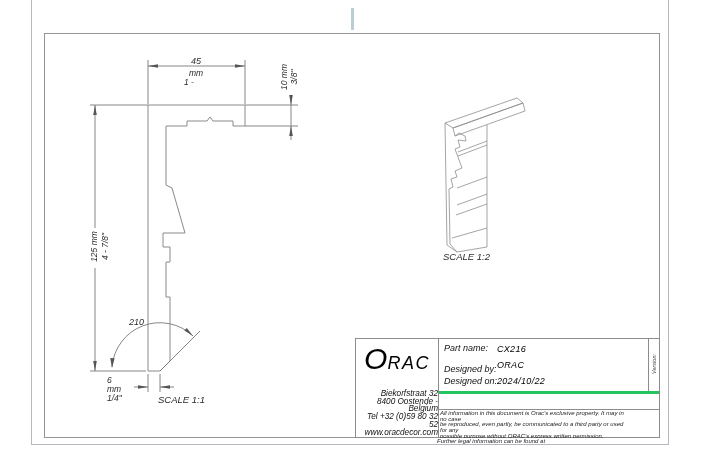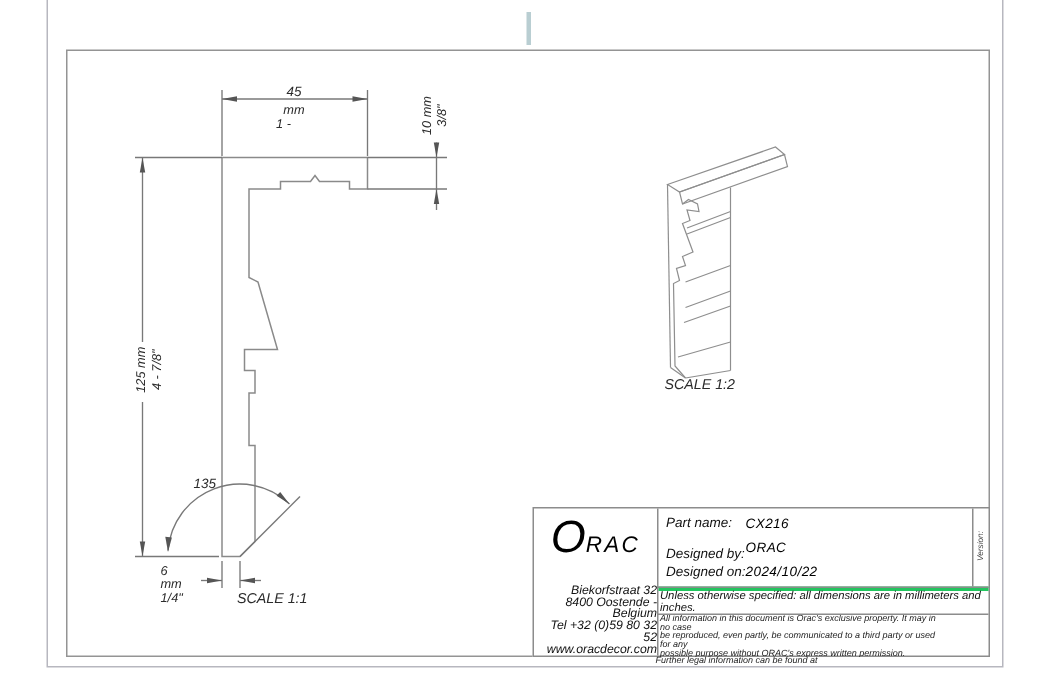--- a/index.html
+++ b/index.html
@@ -13,21 +13,21 @@
   .dimtxt{position:absolute;color:#2b2b2b;font-size:9px;line-height:10px;}
   .ctr{text-align:center;}
   .rot{transform:rotate(-90deg);text-align:center;font-size:8.5px;line-height:10px;white-space:pre-line;}
   .pre{white-space:pre-line;}
   .scale-lbl{position:absolute;color:#2b2b2b;font-size:9.5px;}
   
   #tblock{left:355px;top:338px;width:303px;height:98px;border:1px solid #8c8c8c;background:#fff;}
   #leftcol{position:absolute;left:0;top:0;width:82px;height:98px;border-right:1px solid #8c8c8c;}
   #logo{position:absolute;left:0;top:5px;width:82px;text-align:center;color:#000;}
   #logo .big-o{font-size:30px;line-height:30px;vertical-align:baseline;}
-  #logo .rac{font-size:15px;letter-spacing:1.5px;vertical-align:baseline;}
+  #logo .rac{font-size:18px;letter-spacing:1.5px;vertical-align:baseline;}
   #addr{position:absolute;left:0;top:51px;width:82px;text-align:right;font-size:8.2px;line-height:7.7px;color:#111;}
   #partbox{position:absolute;left:83px;top:0;width:220px;height:52px;border-bottom:3px solid #22c55e;}
   .prow{position:absolute;left:5px;font-size:9px;color:#111;}
   .pval{position:absolute;left:58px;font-size:9px;color:#000;letter-spacing:.3px;}
   #verstrip{position:absolute;right:0;top:0;width:10px;height:52px;border-left:1px solid #8c8c8c;}
   #vertxt{position:absolute;left:-11px;top:22px;width:32px;font-size:5.5px;color:#444;transform:rotate(-90deg);text-align:center;}
   #unitsbox{position:absolute;left:82px;top:52px;width:221px;height:18px;border-top:1px solid #8c8c8c;}
   #unitsbox div{padding:1px 2px;font-size:7.5px;line-height:8px;color:#111;}
   #legalbox{position:absolute;left:82px;top:70px;width:221px;height:28px;border-top:1px solid #8c8c8c;overflow:hidden;}
   .legal-line{padding:0 2px;font-size:6px;line-height:5.7px;color:#222;}
@@ -98,21 +98,21 @@
   <div class="dimtxt ctr abs" style="left:181px;top:56px;width:30px;">45</div>
   <div class="dimtxt ctr abs" style="left:181px;top:68px;width:30px;font-size:8.5px;">mm</div>
   <div class="dimtxt ctr abs" style="left:174px;top:77px;width:30px;font-size:8.5px;">1 -</div>
 
   <div class="dimtxt rot abs" style="left:269px;top:67px;width:40px;height:20px;">10 mm
 3/8"</div>
 
   <div class="dimtxt rot abs" style="left:68px;top:236px;width:62px;height:21px;line-height:10.5px;">125 mm
 4 - 7/8"</div>
 
-  <div class="dimtxt abs" style="left:129px;top:317px;width:26px;">135</div>
+  <div class="dimtxt abs" style="left:129px;top:317px;width:26px;">210</div>
 
   <div class="dimtxt pre abs" style="left:107px;top:376px;width:34px;font-size:8.5px;line-height:9px;">6
 mm
  1/4"</div>
 
   <div class="scale-lbl abs" style="left:158px;top:394px;">SCALE 1:1</div>
   <div class="scale-lbl abs" style="left:443px;top:251px;">SCALE 1:2</div>
 
   <div id="tblock" class="abs">
     <div id="leftcol">
@@ -134,23 +134,20 @@
       <div class="pval" style="top:5px;">CX216</div>
       <div class="prow" style="top:25px;">Designed by:</div>
       <div class="pval" style="top:21px;">ORAC</div>
       <div class="prow" style="top:37px;">Designed on:</div>
       <div class="pval" style="top:37px;">2024/10/22</div>
       <div id="verstrip">
         <div id="vertxt">Version:</div>
       </div>
     </div>
 
-    <div id="unitsbox">
-      <div>Unless otherwise specified: all dimensions are in millimeters and inches.</div>
-    </div>
 
     <div id="legalbox">
       <div class="legal-line">All information in this document is Orac's exclusive property.  It may in</div>
       <div class="legal-line">no case</div>
       <div class="legal-line">be reproduced, even partly, be communicated to a third party or used</div>
       <div class="legal-line">for any</div>
       <div class="legal-line">possible purpose without ORAC's express written permission.</div>
     </div>
   </div>
 

